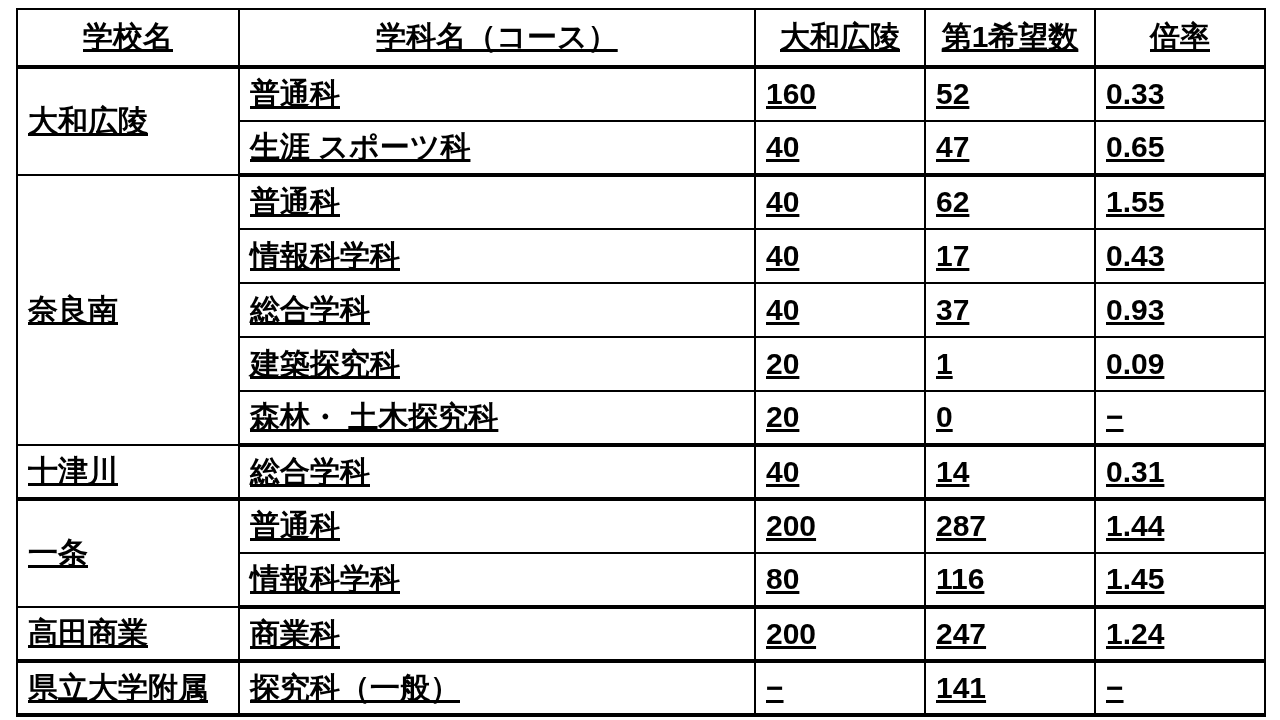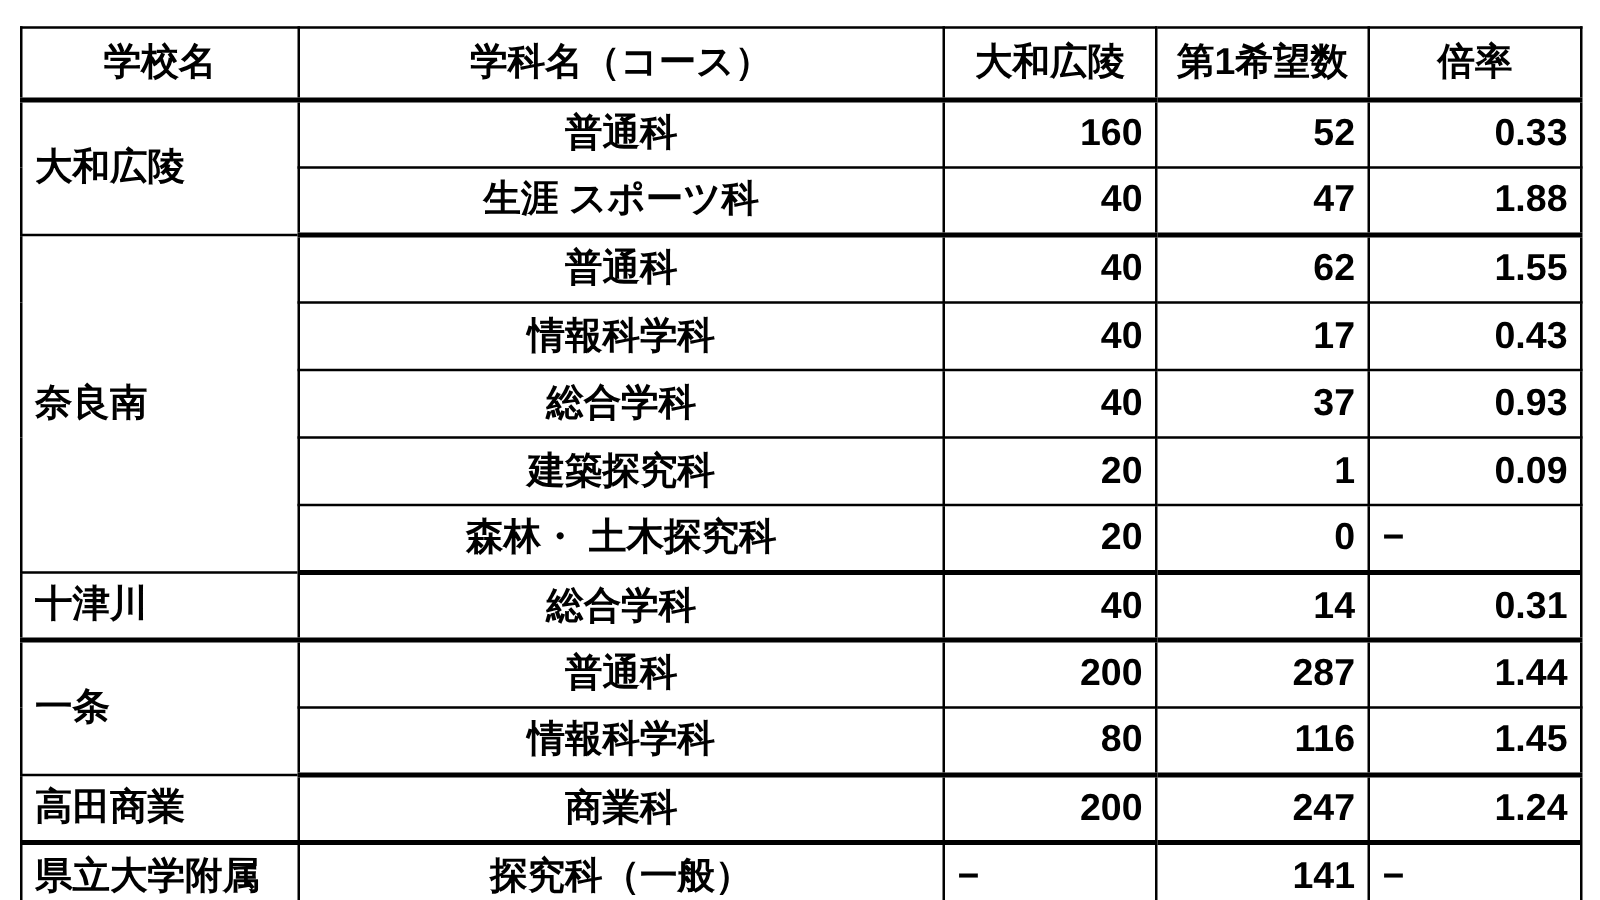--- a/index.html
+++ b/index.html
@@ -10,23 +10,24 @@
   body {
     width: 1280px;
     height: 720px;
     font-family: "Liberation Sans", "DejaVu Sans", sans-serif;
     overflow: hidden;
   }
   .sheet {
     width: 1280px;
     height: 720px;
     box-sizing: border-box;
-    padding: 21px 16px 8px 16px;
+    padding: 8px 16px 8px 16px;
     display: flex;
     flex-direction: column;
+    text-decoration: underline;
   }
   table.admissions {
     border-collapse: collapse;
     table-layout: fixed;
     width: 1248px;
     font-weight: bold;
   }
   table.admissions col.c-school  { width: 222px; }
   table.admissions col.c-dept    { width: 516px; }
   table.admissions col.c-quota   { width: 170px; }
@@ -47,25 +48,24 @@
     text-align: center;
     height: 58px;
     border-bottom-width: 4px;
   }
   td.school {
     text-align: left;
     vertical-align: middle;
     font-size: 30px;
   }
   td.dept {
-    text-align: center;
+    text-align: left;
     vertical-align: middle;
   }
   td.num {
-    text-align: right;
     vertical-align: middle;
     font-variant-numeric: tabular-nums;
   }
   td.num.dash {
     text-align: left;
   }
   tr.row td { height: 54px; }
 
   
   tr.group-end > td { border-bottom-width: 4px; }
@@ -96,21 +96,21 @@
           <td class="school" rowspan="2">大和広陵</td>
           <td class="dept">普通科</td>
           <td class="num">160</td>
           <td class="num">52</td>
           <td class="num">0.33</td>
         </tr>
         <tr class="row group-end">
           <td class="dept">生涯 スポーツ科</td>
           <td class="num">40</td>
           <td class="num">47</td>
-          <td class="num">1.88</td>
+          <td class="num">0.65</td>
         </tr>
         <tr class="row">
           <td class="school" rowspan="5">奈良南</td>
           <td class="dept">普通科</td>
           <td class="num">40</td>
           <td class="num">62</td>
           <td class="num">1.55</td>
         </tr>
         <tr class="row">
           <td class="dept">情報科学科</td>

